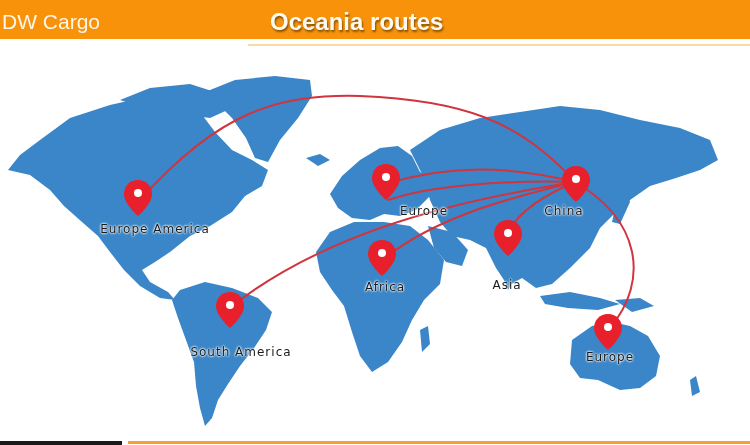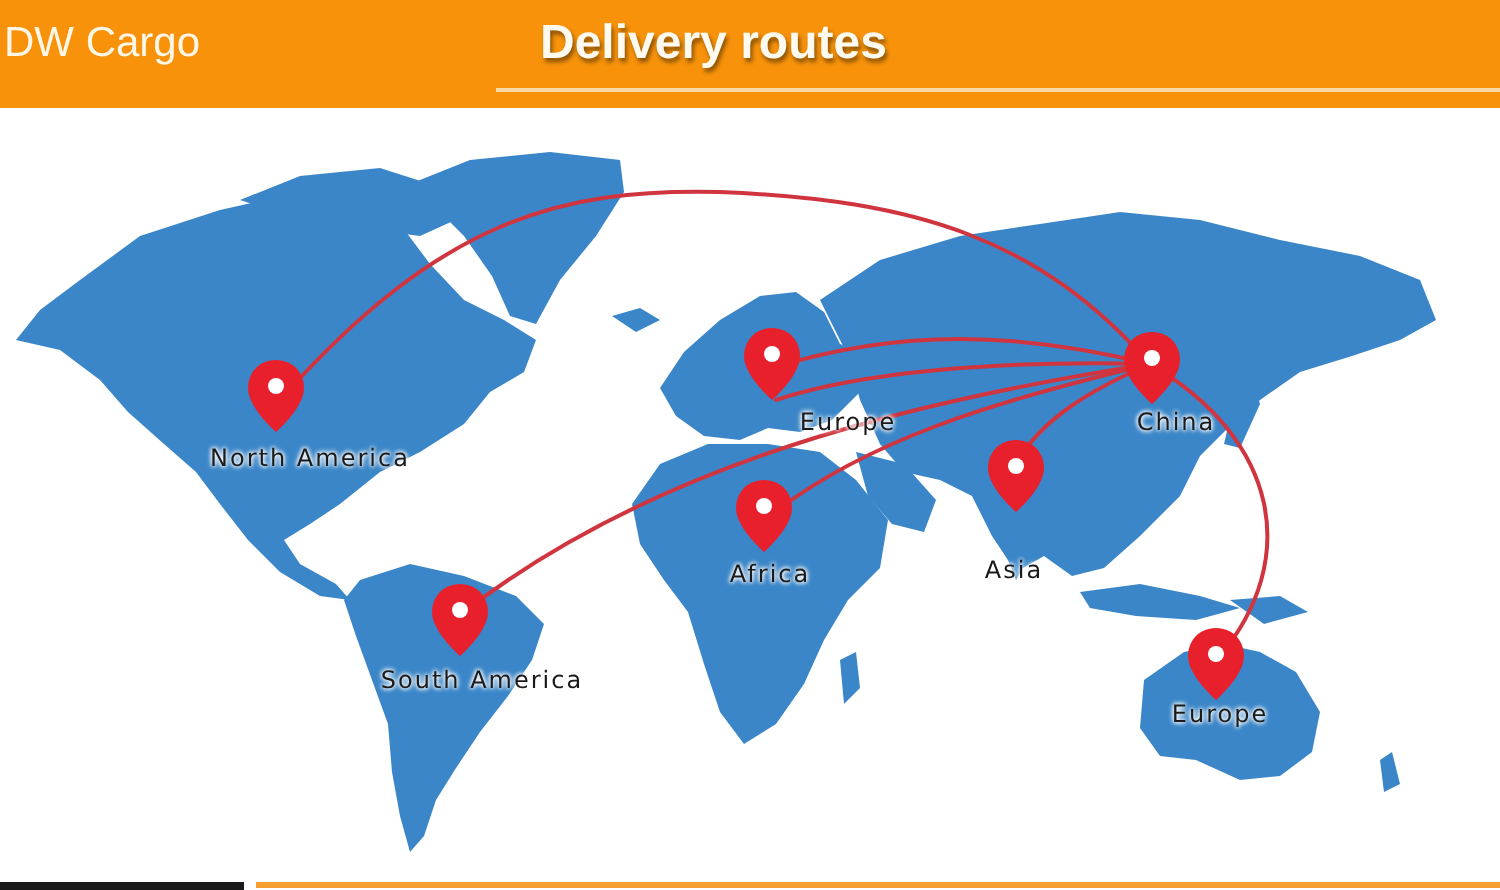--- a/index.html
+++ b/index.html
@@ -1,31 +1,31 @@
 <!DOCTYPE html>
 <html><head>
 <meta charset="utf-8">
 <style>
   html,body{margin:0;padding:0;}
   body{width:750px;height:445px;overflow:hidden;background:#ffffff;position:relative;font-family:"Liberation Sans",sans-serif;}
-  .header{position:absolute;left:0;top:0;width:750px;height:54px;background:#f7920a;}
+  .header{position:absolute;left:0;top:0;width:750px;height:39px;background:#f7920a;}
   .brand{position:absolute;left:2px;top:10px;font-size:21px;color:#fff6e6;font-family:"Liberation Sans",sans-serif;}
   .title{position:absolute;left:270px;top:8px;font-size:24px;font-weight:bold;color:#fffaf0;text-shadow:1px 2px 2px rgba(0,0,0,0.45);font-family:"Liberation Sans",sans-serif;}
   .hdr-hl{position:absolute;left:248px;top:44px;width:502px;height:2px;background:#fbd9a6;}
   .map{position:absolute;left:0;top:46px;width:750px;height:395px;}
   .pin-label{position:absolute;font-family:"DejaVu Sans",sans-serif;font-size:12px;color:#1a1a1a;letter-spacing:1px;text-shadow:0 0 2px #fff,0 0 2px #fff,0 0 3px #fff;white-space:nowrap;transform:translateX(-50%);}
   .bottom-dark{position:absolute;left:0;top:441px;width:122px;height:4px;background:#1a1a1a;}
   .bottom-orange{position:absolute;left:128px;top:441px;width:622px;height:3px;background:#f5a030;}
 </style>
 </head>
 <body>
 
 <div class="header">
   <div class="brand">DW Cargo</div>
-  <div class="title">Delivery routes</div>
+  <div class="title">Oceania routes</div>
   <div class="hdr-hl"></div>
 </div>
 
 <div class="map">
   <svg width="750" height="395" viewBox="0 46 750 395" xmlns="http://www.w3.org/2000/svg">
     <g fill="#3a86c8">
 
       <path d="M40,140 L70,118 L110,105 L150,96 L175,100 L200,112 L215,132 L232,150 L252,160 L268,170 L262,186 L245,196 L232,212 L210,226 L190,236 L170,252 L155,262 L142,270 L150,282 L168,292 L175,300 L160,298 L140,286 L124,270 L110,252 L98,236 L82,222 L64,206 L50,190 L30,175 L8,170 L20,155 Z"></path>
       <path d="M120,100 L150,88 L190,84 L215,92 L232,108 L210,118 L180,114 L150,110 Z"></path>
 
@@ -93,22 +93,22 @@
           <circle cx="0" cy="13" r="4" fill="#fff"></circle>
         </g>
       <g transform="translate(608,314)">
           <use href="#pin" fill="#e8202c"></use>
           <circle cx="0" cy="13" r="4" fill="#fff"></circle>
         </g>
     </g>
   </svg>
 </div>
 
-<div class="pin-label" style="left:155px;top:222px;">North America</div>
+<div class="pin-label" style="left:155px;top:222px;">Europe America</div>
 <div class="pin-label" style="left:392px;top:204px;margin-left:32px;">Europe</div>
-<div class="pin-label" style="left:572px;top:204px;padding-left:32px;">China</div>
+<div class="pin-label" style="left:548px;top:204px;padding-left:32px;">China</div>
 <div class="pin-label" style="left:507px;top:259px;margin-top:19px;">Asia</div>
 <div class="pin-label" style="left:385px;top:280px;">Africa</div>
-<div class="pin-label" style="left:241px;top:333px;text-align:center;">South America</div>
+<div class="pin-label" style="left:241px;top:345px;text-align:center;">South America</div>
 <div class="pin-label" style="left:610px;top:350px;">Europe</div>
 
 <div class="bottom-dark"></div>
 <div class="bottom-orange"></div>
 
 </body></html>

